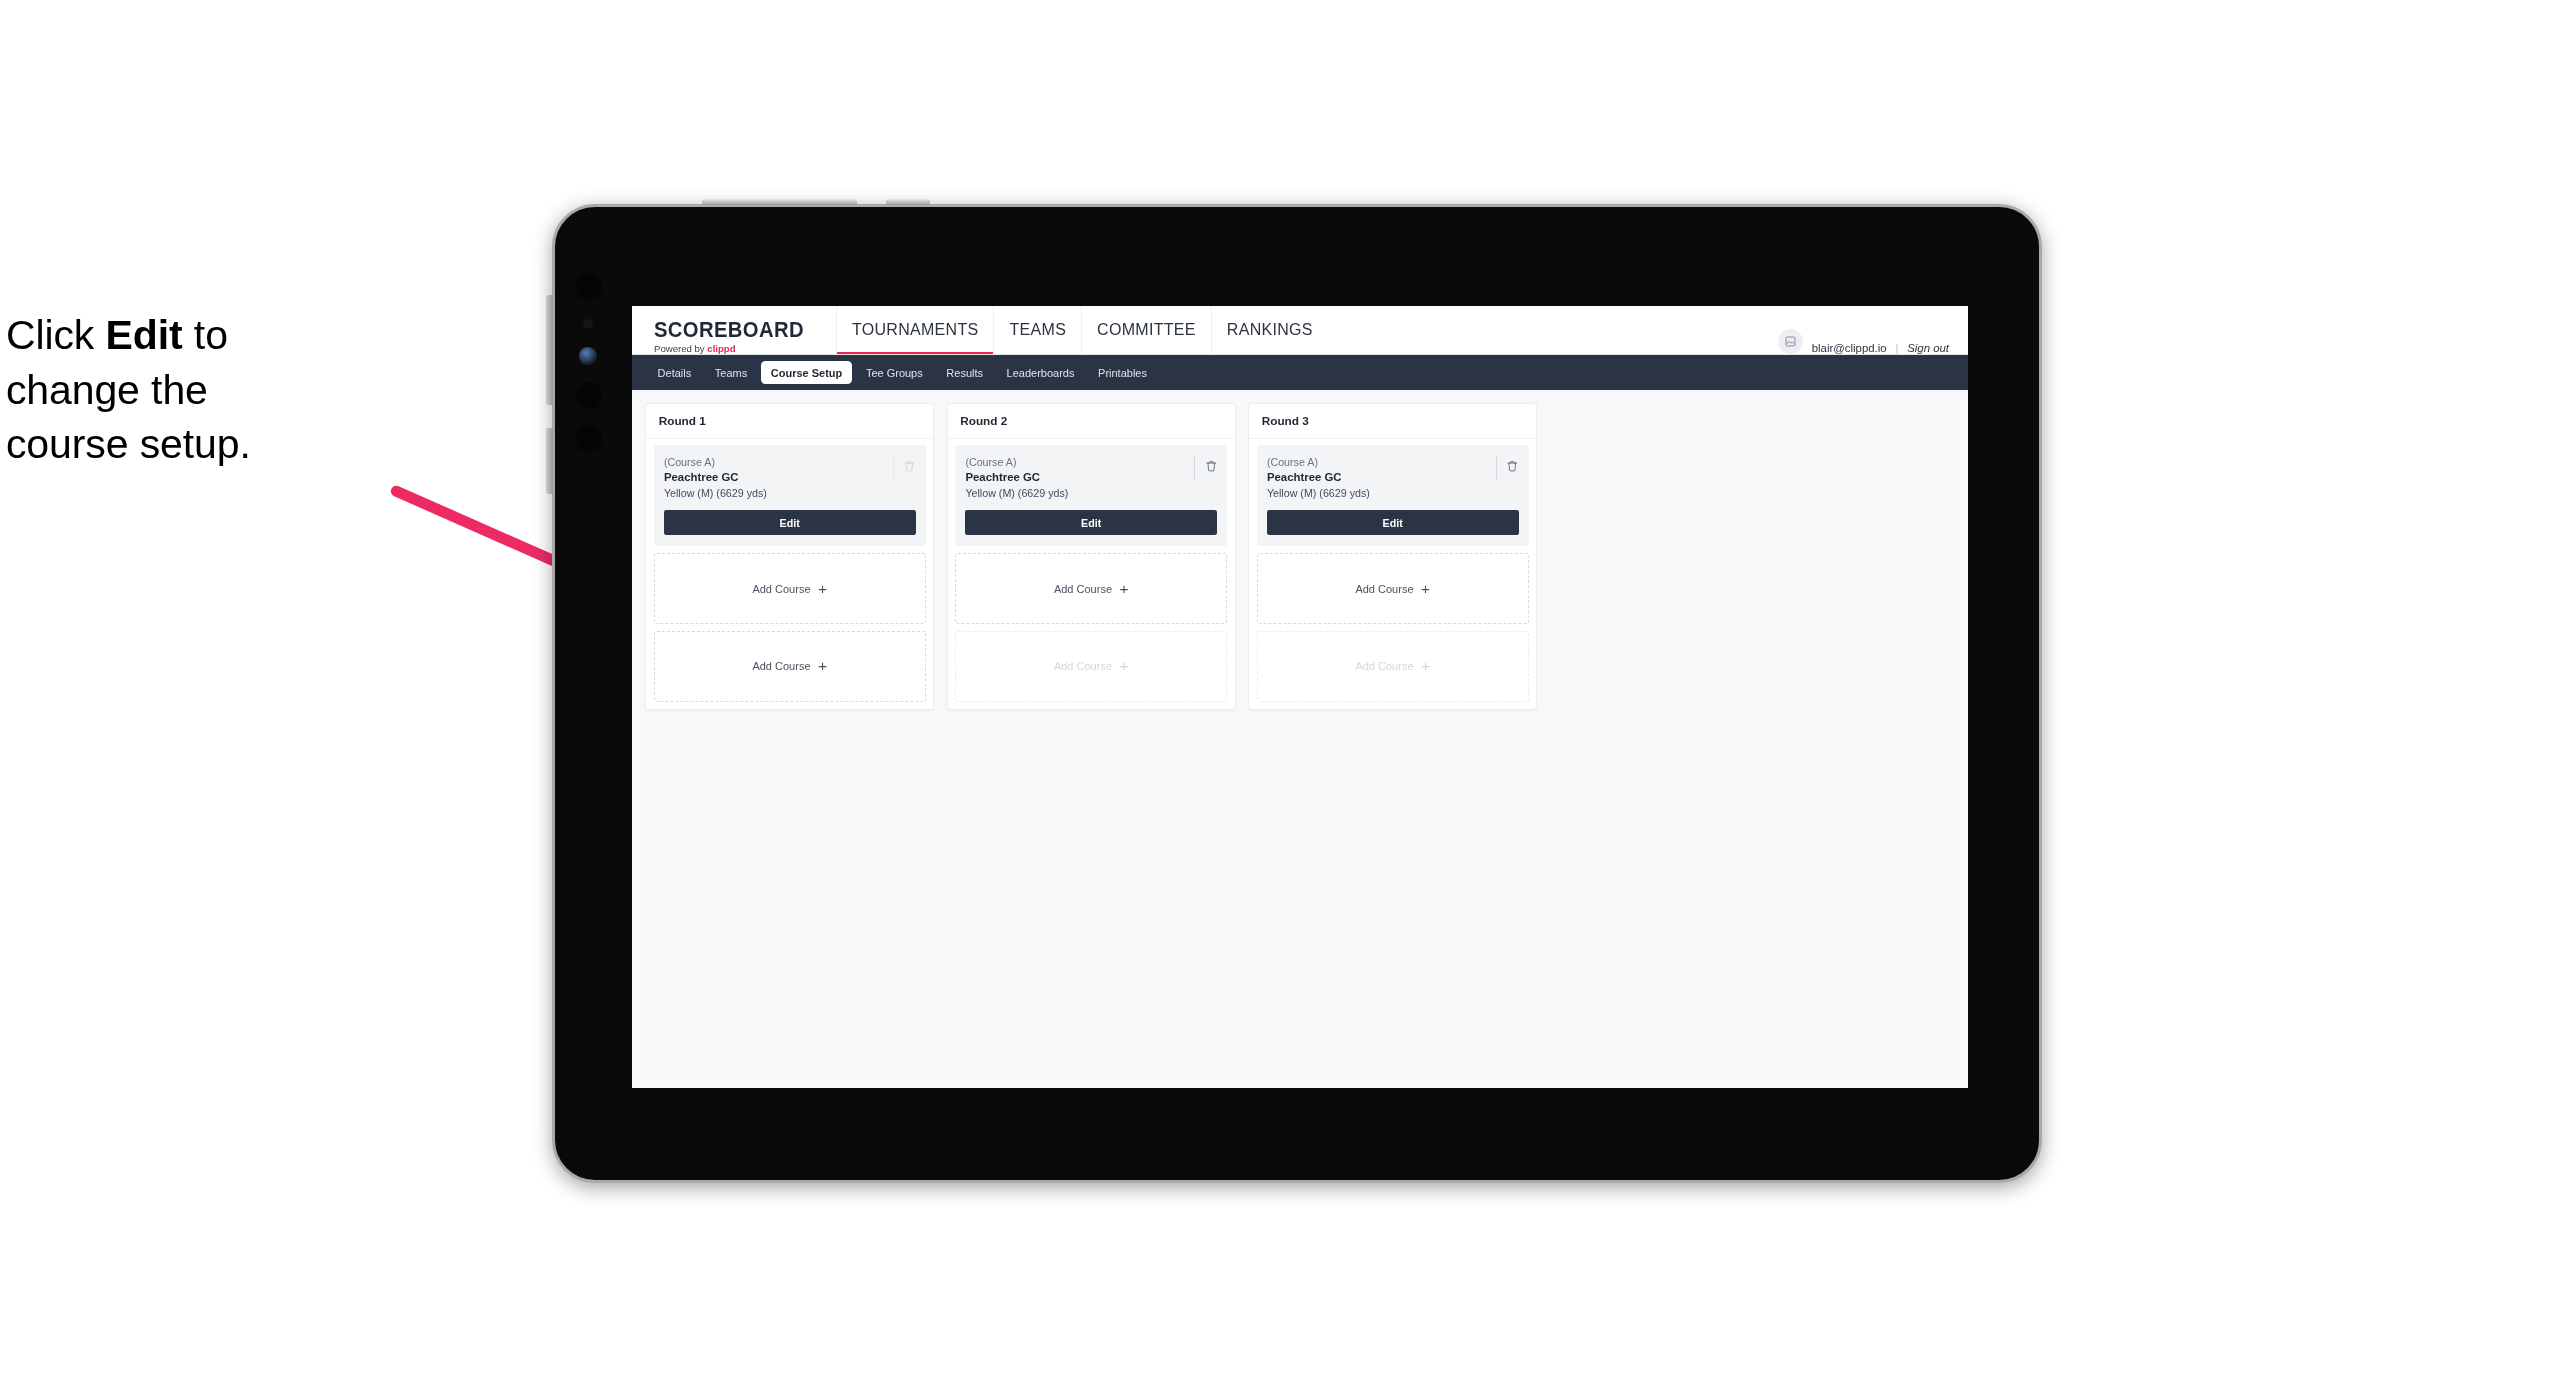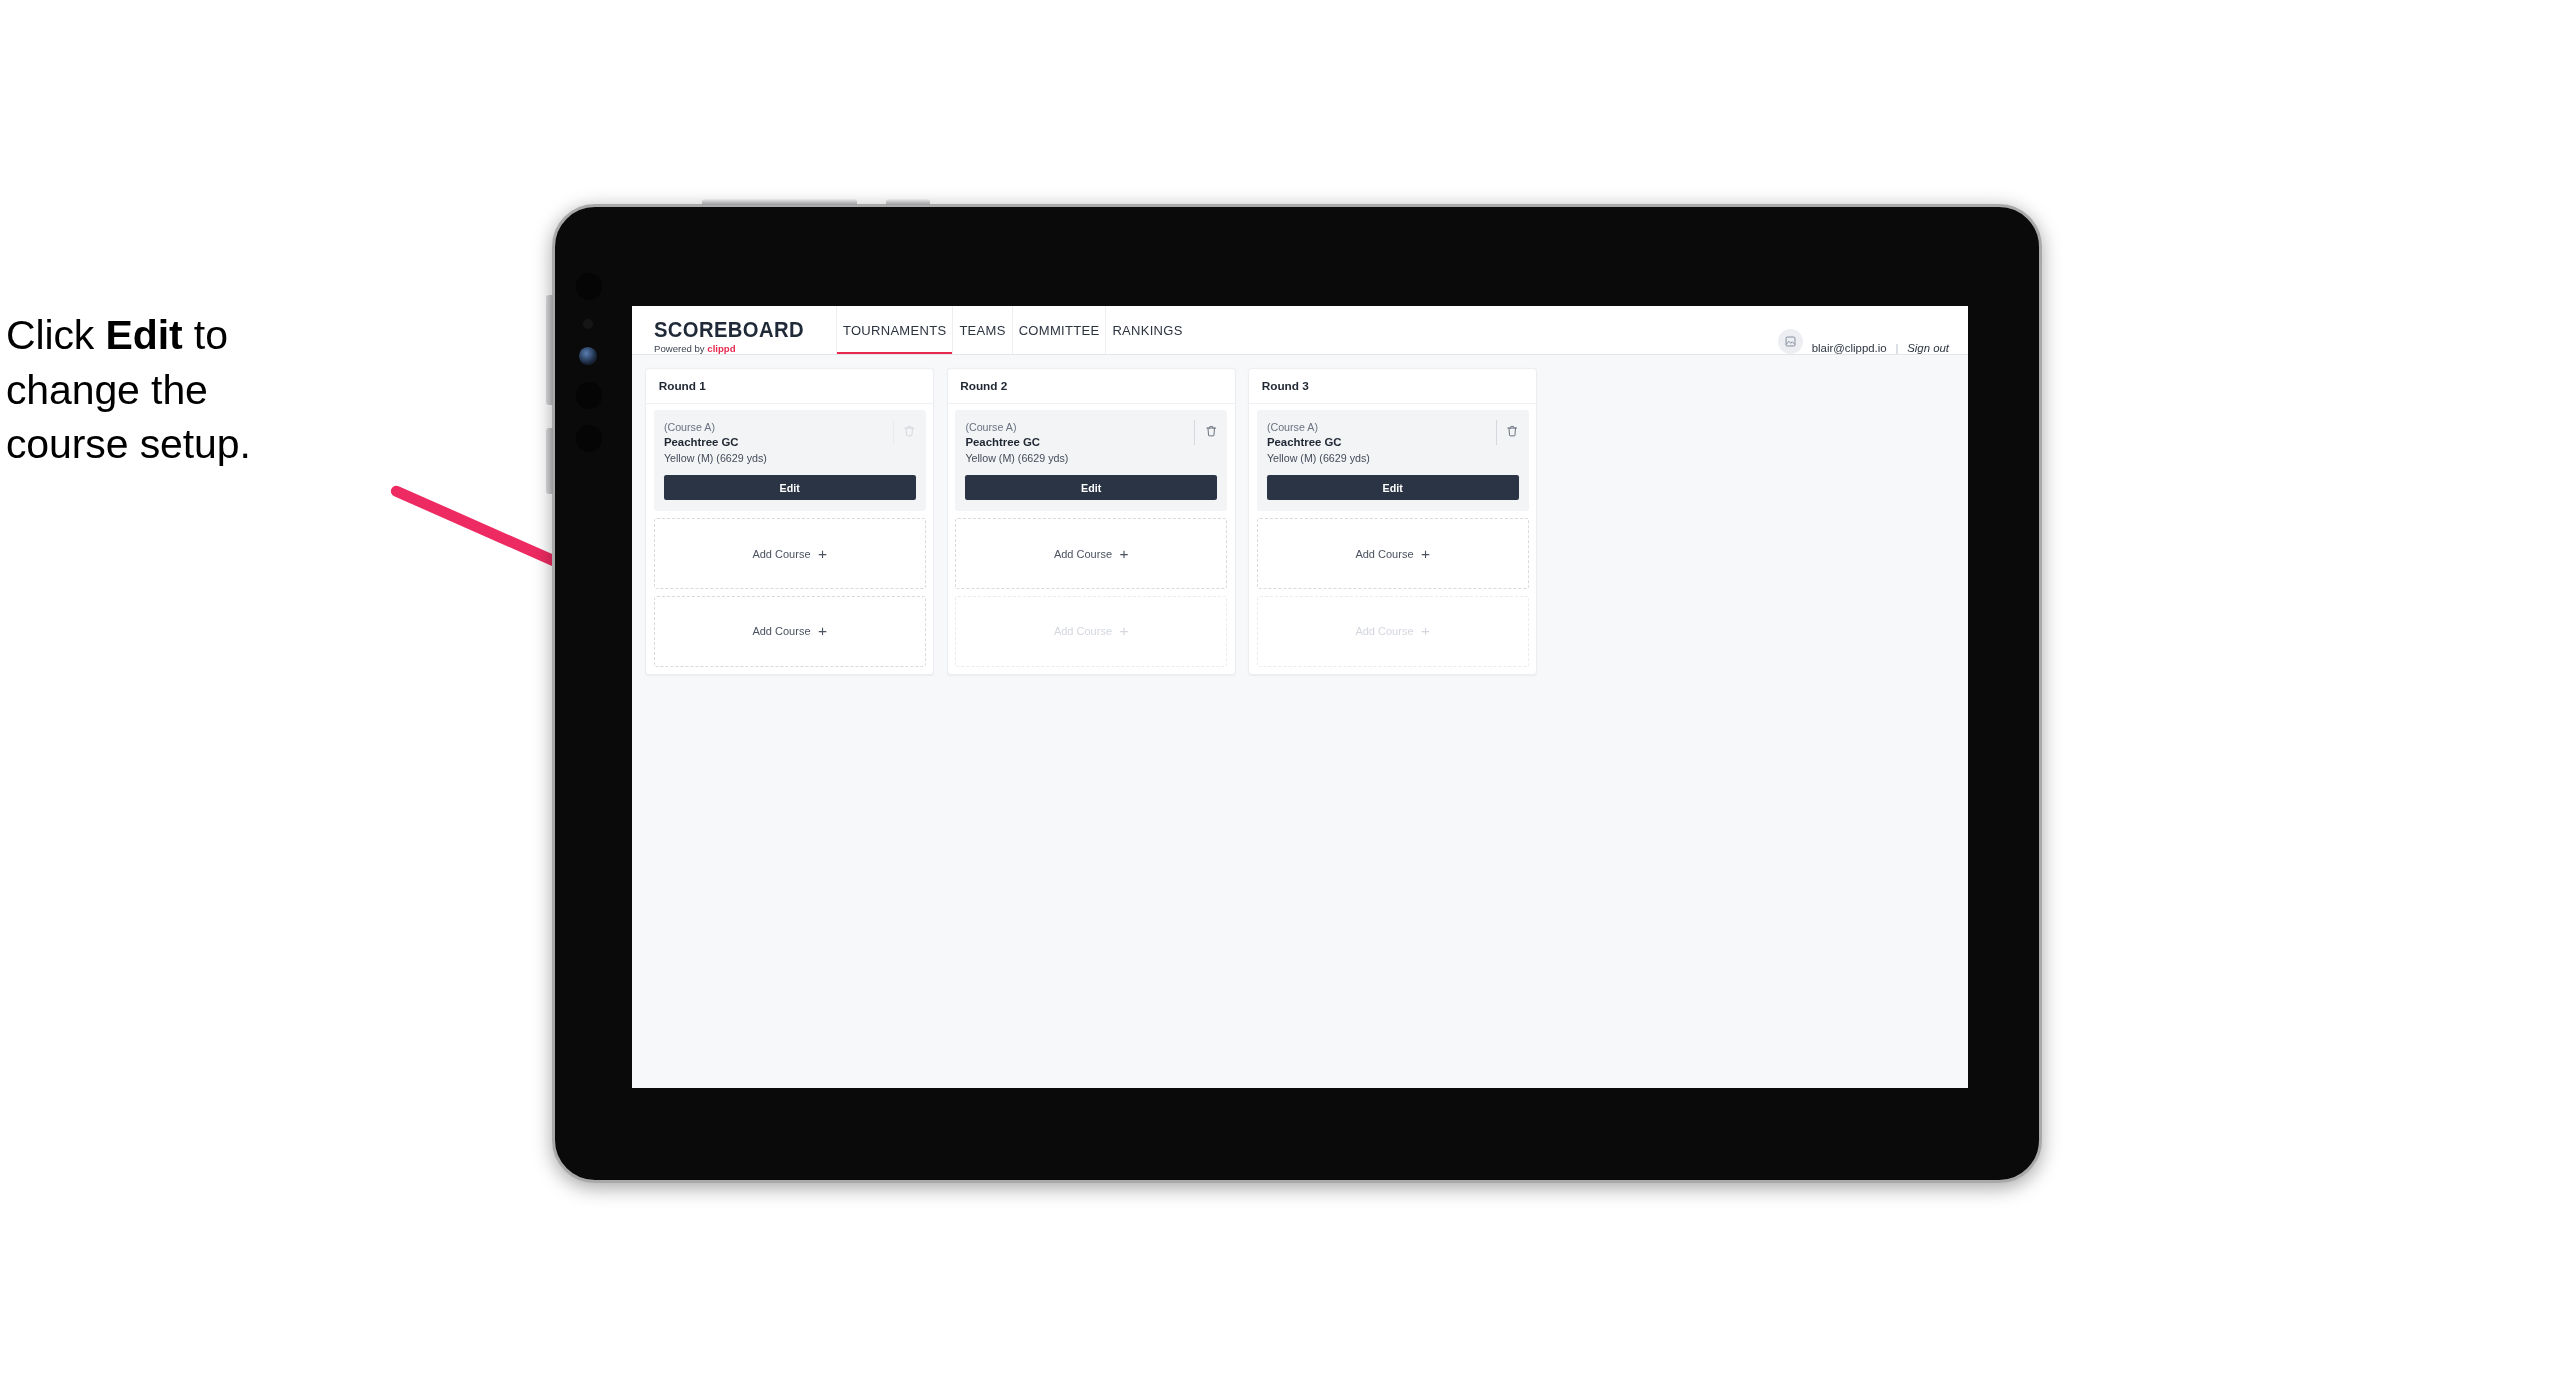--- a/index.html
+++ b/index.html
@@ -136,22 +136,22 @@
     color: #3b4350;
     margin-top: 2.9px;
     line-height: 1;
   }
   .brand-sub .clippd { color: #e8284f; font-weight: 700; }
 
   .nav-items { display: flex; align-items: stretch; }
   .nav-item {
     display: flex;
     align-items: center;
-    padding: 0 6px;
-    font-size: 13px;
+    padding: 0 15px;
+    font-size: 16px;
     letter-spacing: 0.3px;
     color: #2c3440;
     border-left: 0.7px solid #edeef1;
     position: relative;
     cursor: pointer;
     white-space: nowrap;
   }
   .nav-item.active::after {
     content: "";
     position: absolute;
@@ -366,20 +366,29 @@
               <path d="M1.8 12.2 L5.6 7.6 L8.4 10.6 L10.6 8.4 L14.2 12.2"></path>
             </svg>
           </div>
           <span>blair@clippd.io</span>
           <span class="divider">|</span>
           <a href="#">Sign out</a>
         </div>
       </div>
 
 
+      <div class="tabs">
+        <div class="tab">Details</div>
+        <div class="tab">Teams</div>
+        <div class="tab active">Course Setup</div>
+        <div class="tab">Tee Groups</div>
+        <div class="tab">Results</div>
+        <div class="tab">Leaderboards</div>
+        <div class="tab">Printables</div>
+      </div>
 
       <div class="main">
         <div class="rounds">
 
           <div class="round-col">
             <div class="round-head">Round 1</div>
             <div class="round-body">
               <div class="course-card">
                 <div class="course-actions">
                   <div class="vrule faded"></div>

